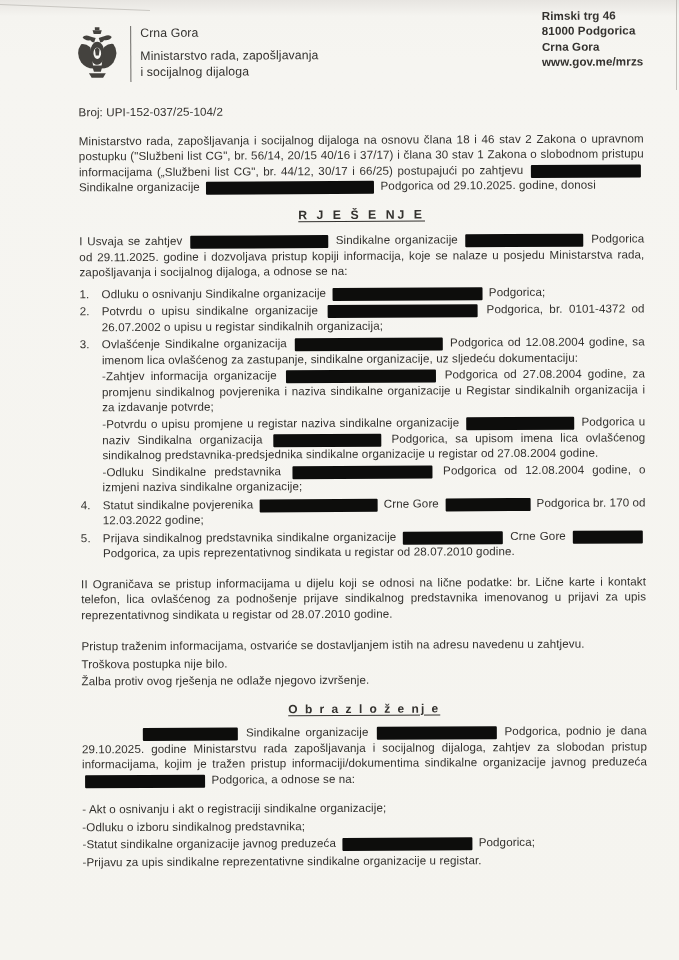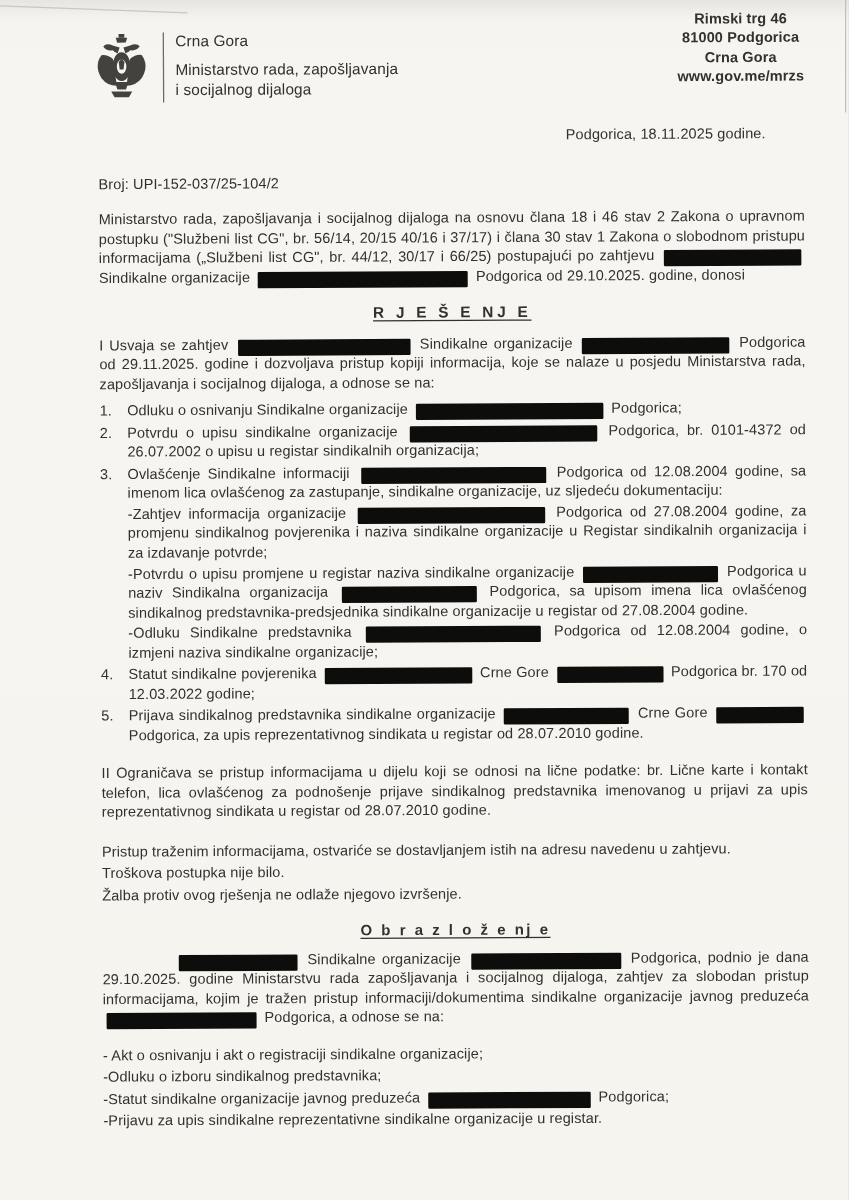--- a/index.html
+++ b/index.html
@@ -17,21 +17,21 @@
     transform:rotate(-0.3deg); transform-origin:50% 0;
     font-size:11.6px; line-height:1.34; letter-spacing:.1px;
   }
   
   .lh { display:flex; justify-content:space-between; align-items:flex-start; }
   .lh-left { display:flex; margin-top:16px; margin-left:-4px; }
   .coat { width:46px; height:56px; flex:none; }
   .vline { width:1px; height:56px; background:#6b6965; margin:1px 9px 0 10px; flex:none; }
   .lh-text { font-size:12.3px; padding-top:1px; line-height:1.25; }
   .lh-country { margin-bottom:8px; }
-  .lh-right { text-align:center; font-weight:bold; font-size:11.6px; line-height:1.25; margin-top:2px; }
+  .lh-right { text-align:left; font-weight:bold; font-size:11.6px; line-height:1.25; margin-top:2px; }
   .lh-right div { margin-bottom:1px; }
   
   .dateline { margin:20px 0 0 374px; }
   .docnum { margin-top:22px; }
   .para { margin-top:13px; text-align:justify; }
   .b { font-weight:normal; }
   .redact { display:inline-block; height:13px; background:#0d0d0c; vertical-align:text-bottom; transform:translateY(2px); margin:0 3px; border-radius:1px; }
   .doc-title { margin:13px 0 9px; text-align:center; font-weight:bold; font-size:12.3px; letter-spacing:3px; text-decoration:underline; text-underline-offset:2px; }
   .items { list-style:none; margin-top:6px; }
   .item { display:flex; margin-bottom:2px; }
@@ -80,21 +80,20 @@
         </div>
       </div>
       <div class="lh-right">
         <div>Rimski trg 46</div>
         <div>81000 Podgorica</div>
         <div>Crna Gora</div>
         <div>www.gov.me/mrzs</div>
       </div>
     </div>
 
-    <div class="dateline">Podgorica, 18.11.2025 godine.</div>
 
     <div class="docnum">Broj: UPI-152-037/25-104/2</div>
 
     <p class="para"><span>Ministarstvo rada, zapošljavanja i socijalnog dijaloga na osnovu člana 18 i 46 stav 2  Zakona o upravnom postupku ("Službeni list CG", br. 56/14, 20/15 40/16 i 37/17) i člana  30  stav 1  Zakona o  slobodnom pristupu informacijama („Službeni list CG", br. 44/12, 30/17 i 66/25) postupajući po zahtjevu </span><span class="redact" style="width: 110px;"></span><span> Sindikalne organizacije </span><span class="redact" style="width: 168px;"></span><span> Podgorica od 29.10.2025. godine, donosi</span></p>
 
     <div class="doc-title">R J E Š E NJ E</div>
 
     <p class="para" style="margin-top:6px;"><span class="b">I Usvaja se</span><span> zahtjev </span><span class="redact" style="width: 138px;"></span><span> Sindikalne organizacije </span><span class="redact" style="width: 118px;"></span><span> Podgorica od 29.11.2025. godine i dozvoljava pristup kopiji informacija, koje se nalaze u posjedu Ministarstva rada, zapošljavanja i socijalnog dijaloga, a odnose se na:</span></p>
 
     <ul class="items">
@@ -102,21 +101,21 @@
         <span class="item-num">1.</span>
         <div class="item-body"><span>Odluku o osnivanju Sindikalne organizacije </span><span class="redact" style="width: 150px;"></span><span> Podgorica;</span></div>
       </li>
       <li class="item">
         <span class="item-num">2.</span>
         <div class="item-body"><span>Potvrdu o upisu sindikalne organizacije </span><span class="redact" style="width: 150px;"></span><span> Podgorica, br. 0101-4372 od 26.07.2002 o upisu u registar sindikalnih organizacija;</span></div>
       </li>
       <li class="item">
         <span class="item-num">3.</span>
         <div class="item-body">
-          <div><span>Ovlašćenje Sindikalne informaciji </span><span class="redact" style="width: 148px;"></span><span> Podgorica od 12.08.2004 godine, sa imenom lica ovlašćenog za zastupanje, sindikalne organizacije, uz sljedeću dokumentaciju:</span></div>
+          <div><span>Ovlašćenje Sindikalne organizacija </span><span class="redact" style="width: 148px;"></span><span> Podgorica od 12.08.2004 godine, sa imenom lica ovlašćenog za zastupanje, sindikalne organizacije, uz sljedeću dokumentaciju:</span></div>
           <div class="subitem"><span>-Zahtjev informacija organizacije </span><span class="redact" style="width: 150px;"></span><span> Podgorica od 27.08.2004 godine, za promjenu sindikalnog povjerenika i naziva sindikalne organizacije u Registar sindikalnih organizacija i za izdavanje potvrde;</span></div>
           <div class="subitem"><span>-Potvrdu o upisu promjene u registar naziva sindikalne organizacije </span><span class="redact" style="width: 108px;"></span><span> Podgorica u naziv Sindikalna organizacija </span><span class="redact" style="width: 108px;"></span><span> Podgorica, sa upisom imena lica ovlašćenog sindikalnog predstavnika-predsjednika sindikalne organizacije u registar od 27.08.2004 godine.</span></div>
           <div class="subitem"><span>-Odluku Sindikalne predstavnika </span><span class="redact" style="width: 140px;"></span><span> Podgorica od 12.08.2004 godine, o izmjeni naziva sindikalne organizacije;</span></div>
         </div>
       </li>
       <li class="item">
         <span class="item-num">4.</span>
         <div class="item-body"><span>Statut sindikalne  povjerenika </span><span class="redact" style="width: 118px;"></span><span> Crne Gore </span><span class="redact" style="width: 85px;"></span><span> Podgorica  br.  170  od 12.03.2022 godine;</span></div>
       </li>
       <li class="item">

